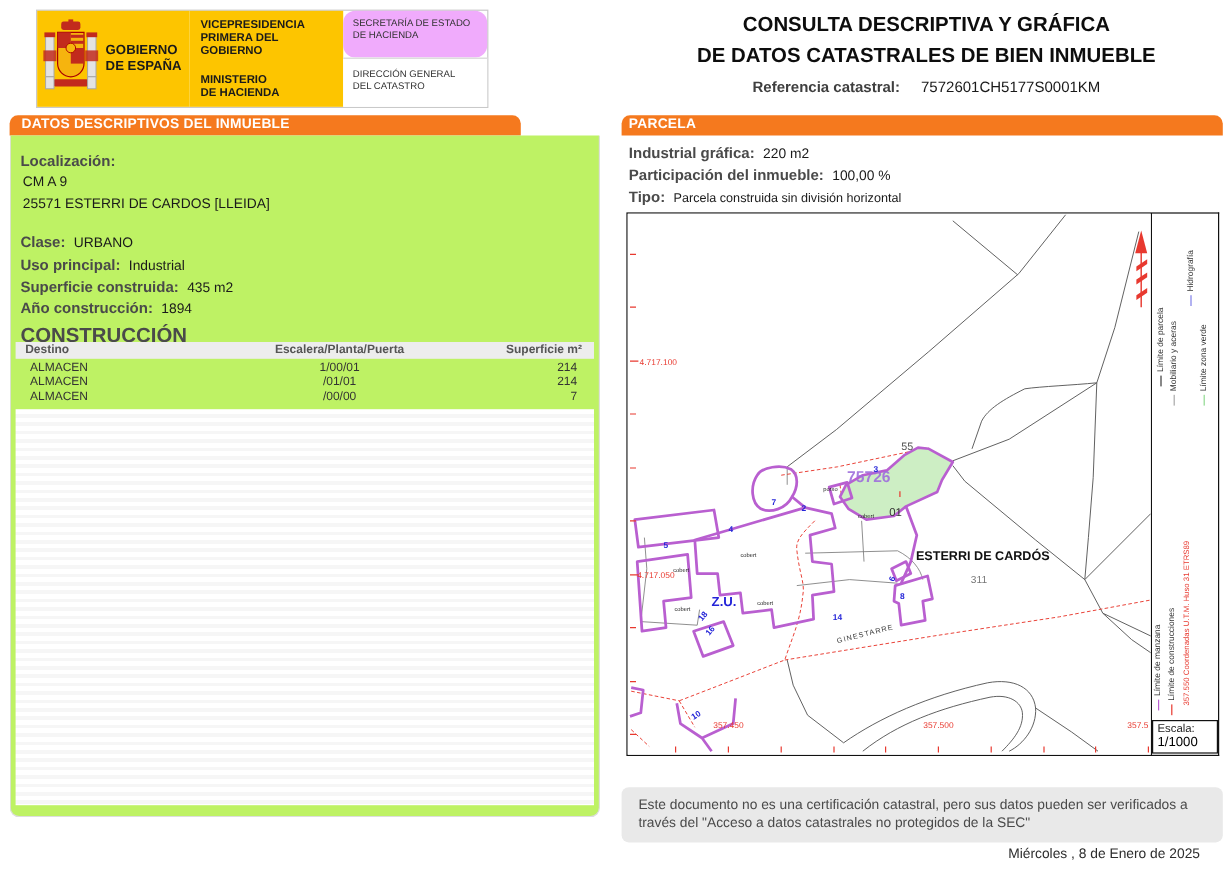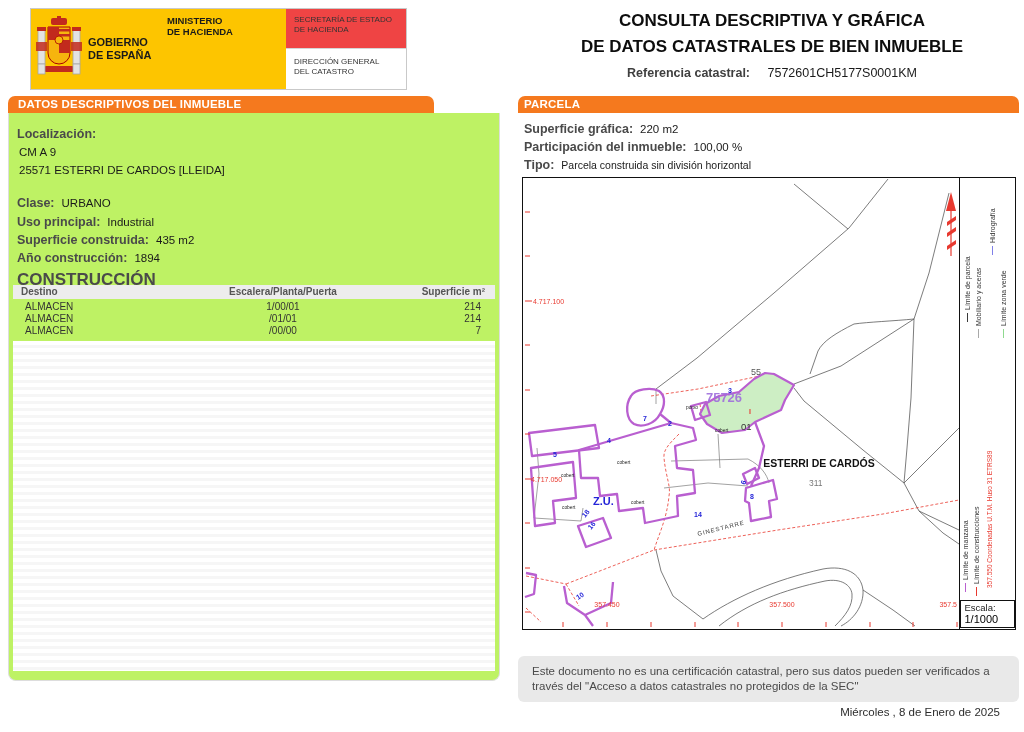--- a/index.html
+++ b/index.html
@@ -7,21 +7,21 @@
         font-family:"Liberation Sans","DejaVu Sans",sans-serif;color:#222;}
   .abs{position:absolute;}
   
   #logo-block{left:30px;top:8px;width:375px;height:80px;border:1px solid #c9c9c9;display:flex;}
   .logo-yellow{background:#fdc500;}
   .cell1{width:127px;display:flex;align-items:center;}
   .gob-text{font-size:11px;font-weight:bold;color:#1a1a1a;line-height:13px;margin-left:6px;}
   .cell2{width:128px;padding:6px 0 6px 9px;box-sizing:border-box;display:flex;flex-direction:column;justify-content:space-between;}
   .cell2 div{font-size:9.5px;font-weight:bold;color:#1a1a1a;line-height:11px;}
   .cell3{width:120px;display:flex;flex-direction:column;}
-  .cell3-top{flex:1;background:#ef4444;padding:6px 0 0 8px;font-size:8px;color:#333;line-height:10px;}
+  .cell3-top{flex:1;background:#f0abfc;padding:6px 0 0 8px;font-size:8px;color:#333;line-height:10px;border-radius:10px;}
   .cell3-bot{flex:1;background:#fff;padding:8px 0 0 8px;font-size:8px;color:#333;line-height:10px;border-top:1px solid #d5d5d5;}
   
   #title-block{left:522px;top:8px;width:500px;text-align:center;}
   .title-line{font-size:17px;font-weight:bold;color:#0d0d0d;line-height:26px;}
   .ref-row{margin-top:6px;font-size:12.5px;}
   .ref-row .lbl{font-weight:bold;color:#3f3f3f;margin-right:14px;}
   .ref-row .val{color:#1a1a1a;}
   
   .orange-bar{background:#f5791e;color:#fff;font-weight:bold;font-size:11.5px;line-height:17px;
               height:17px;padding-left:10px;border-radius:7px 7px 0 0;letter-spacing:.2px;box-sizing:border-box;}
@@ -78,20 +78,24 @@
         <rect x="2" y="48" width="7" height="10" fill="#e3e3e3" stroke="#a5a5a5" stroke-width="0.8"></rect>
         <rect x="37" y="48" width="7" height="10" fill="#e3e3e3" stroke="#a5a5a5" stroke-width="0.8"></rect>
       </svg>
       <div class="gob-text">
         <div>GOBIERNO</div>
         <div>DE ESPAÑA</div>
       </div>
     </div>
     <div class="cell2 logo-yellow">
       <div>
+        <div>VICEPRESIDENCIA</div>
+        <div>PRIMERA DEL GOBIERNO</div>
+      </div>
+      <div>
         <div>MINISTERIO</div>
         <div>DE HACIENDA</div>
       </div>
     </div>
     <div class="cell3">
       <div class="cell3-top">
         <div>SECRETARÍA DE ESTADO</div>
         <div>DE HACIENDA</div>
       </div>
       <div class="cell3-bot">
@@ -150,21 +154,21 @@
     </div>
     <div class="abs tbl-row" style="left:4px;top:212px;width:482px;height:12px;">
       <span class="abs" style="left:12px;">ALMACEN</span>
       <span class="abs" style="left:170px;width:200px;text-align:center;">/00/00</span>
       <span class="abs" style="right:14px;">7</span>
     </div>
     <div class="abs stripes" style="left:4px;top:228px;width:482px;height:330px;"></div>
   </div>
 
   <div class="abs rp-row" style="left:524px;top:119px;">
-    <span class="f-lbl">Superficie gráfica:</span><span class="f-val">220 m2</span>
+    <span class="f-lbl">Industrial gráfica:</span><span class="f-val">220 m2</span>
   </div>
   <div class="abs rp-row" style="left:524px;top:137px;">
     <span class="f-lbl">Participación del inmueble:</span><span class="f-val">100,00 %</span>
   </div>
   <div class="abs rp-row" style="left:524px;top:155px;">
     <span class="f-lbl">Tipo:</span><span class="f-val" style="font-size:10.5px;">Parcela construida sin división horizontal</span>
   </div>
 
   <div class="abs" id="map-frame">
     <svg width="436" height="451" viewBox="0 0 436 451">

